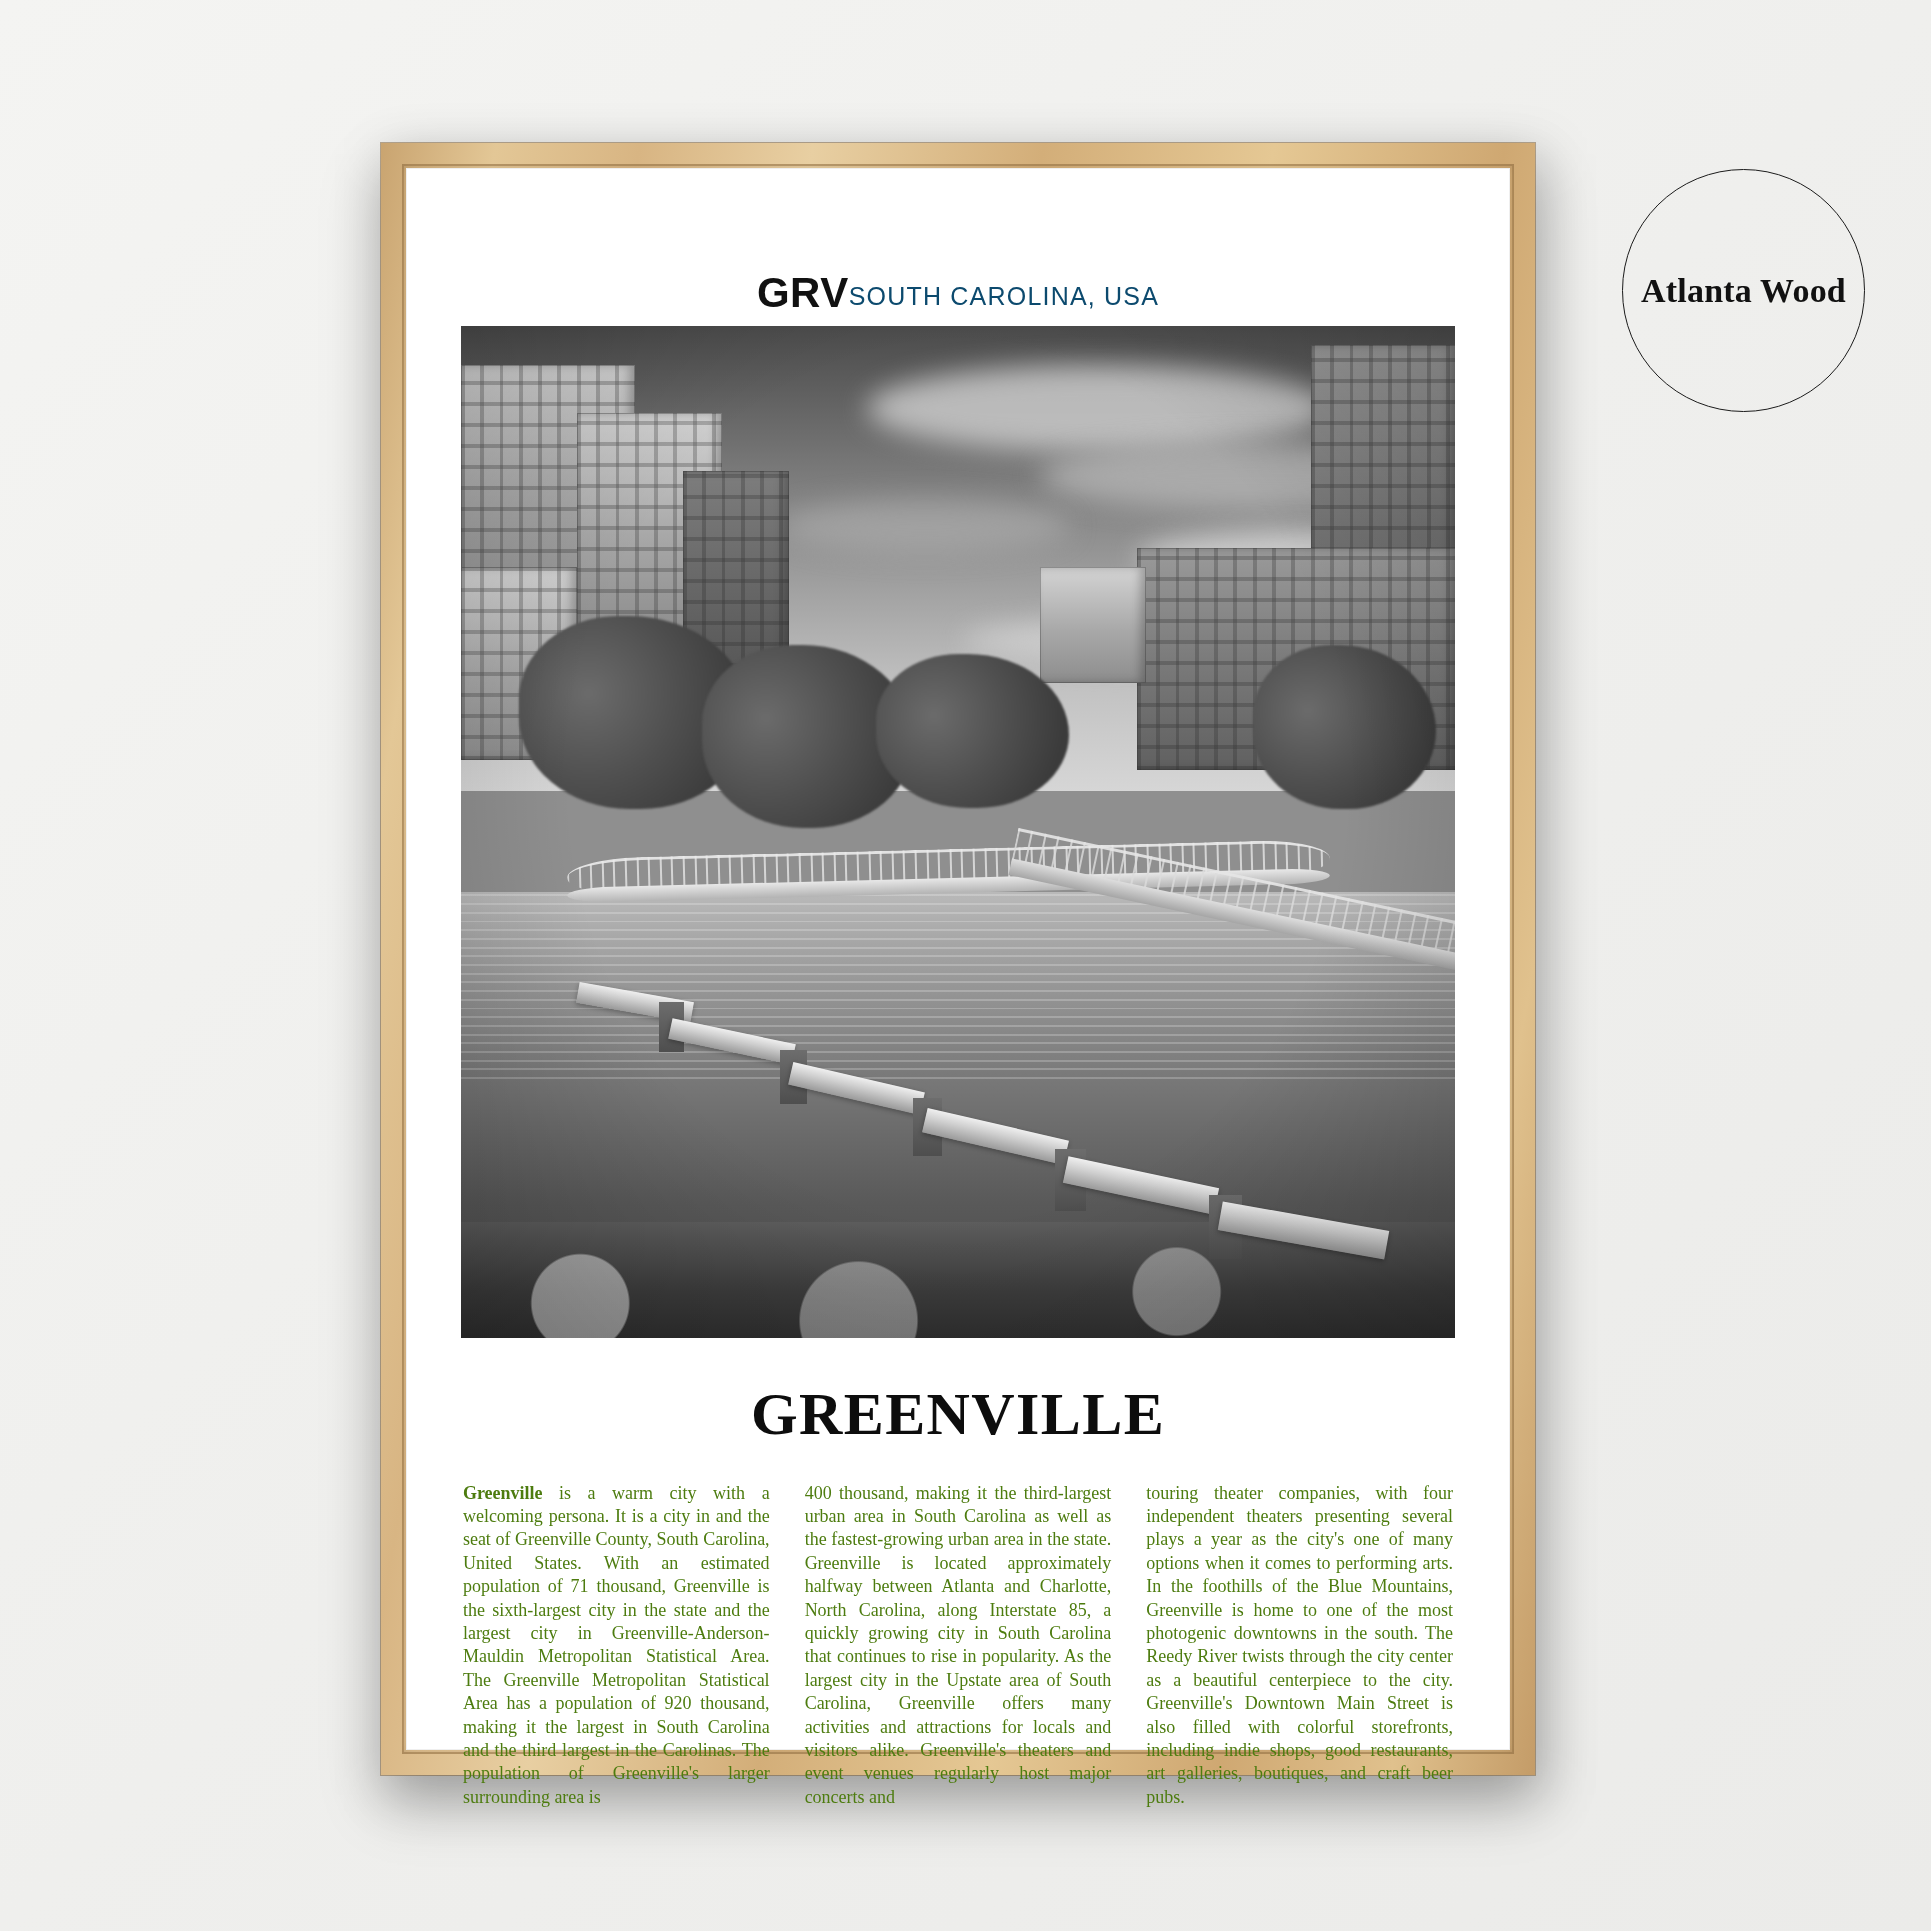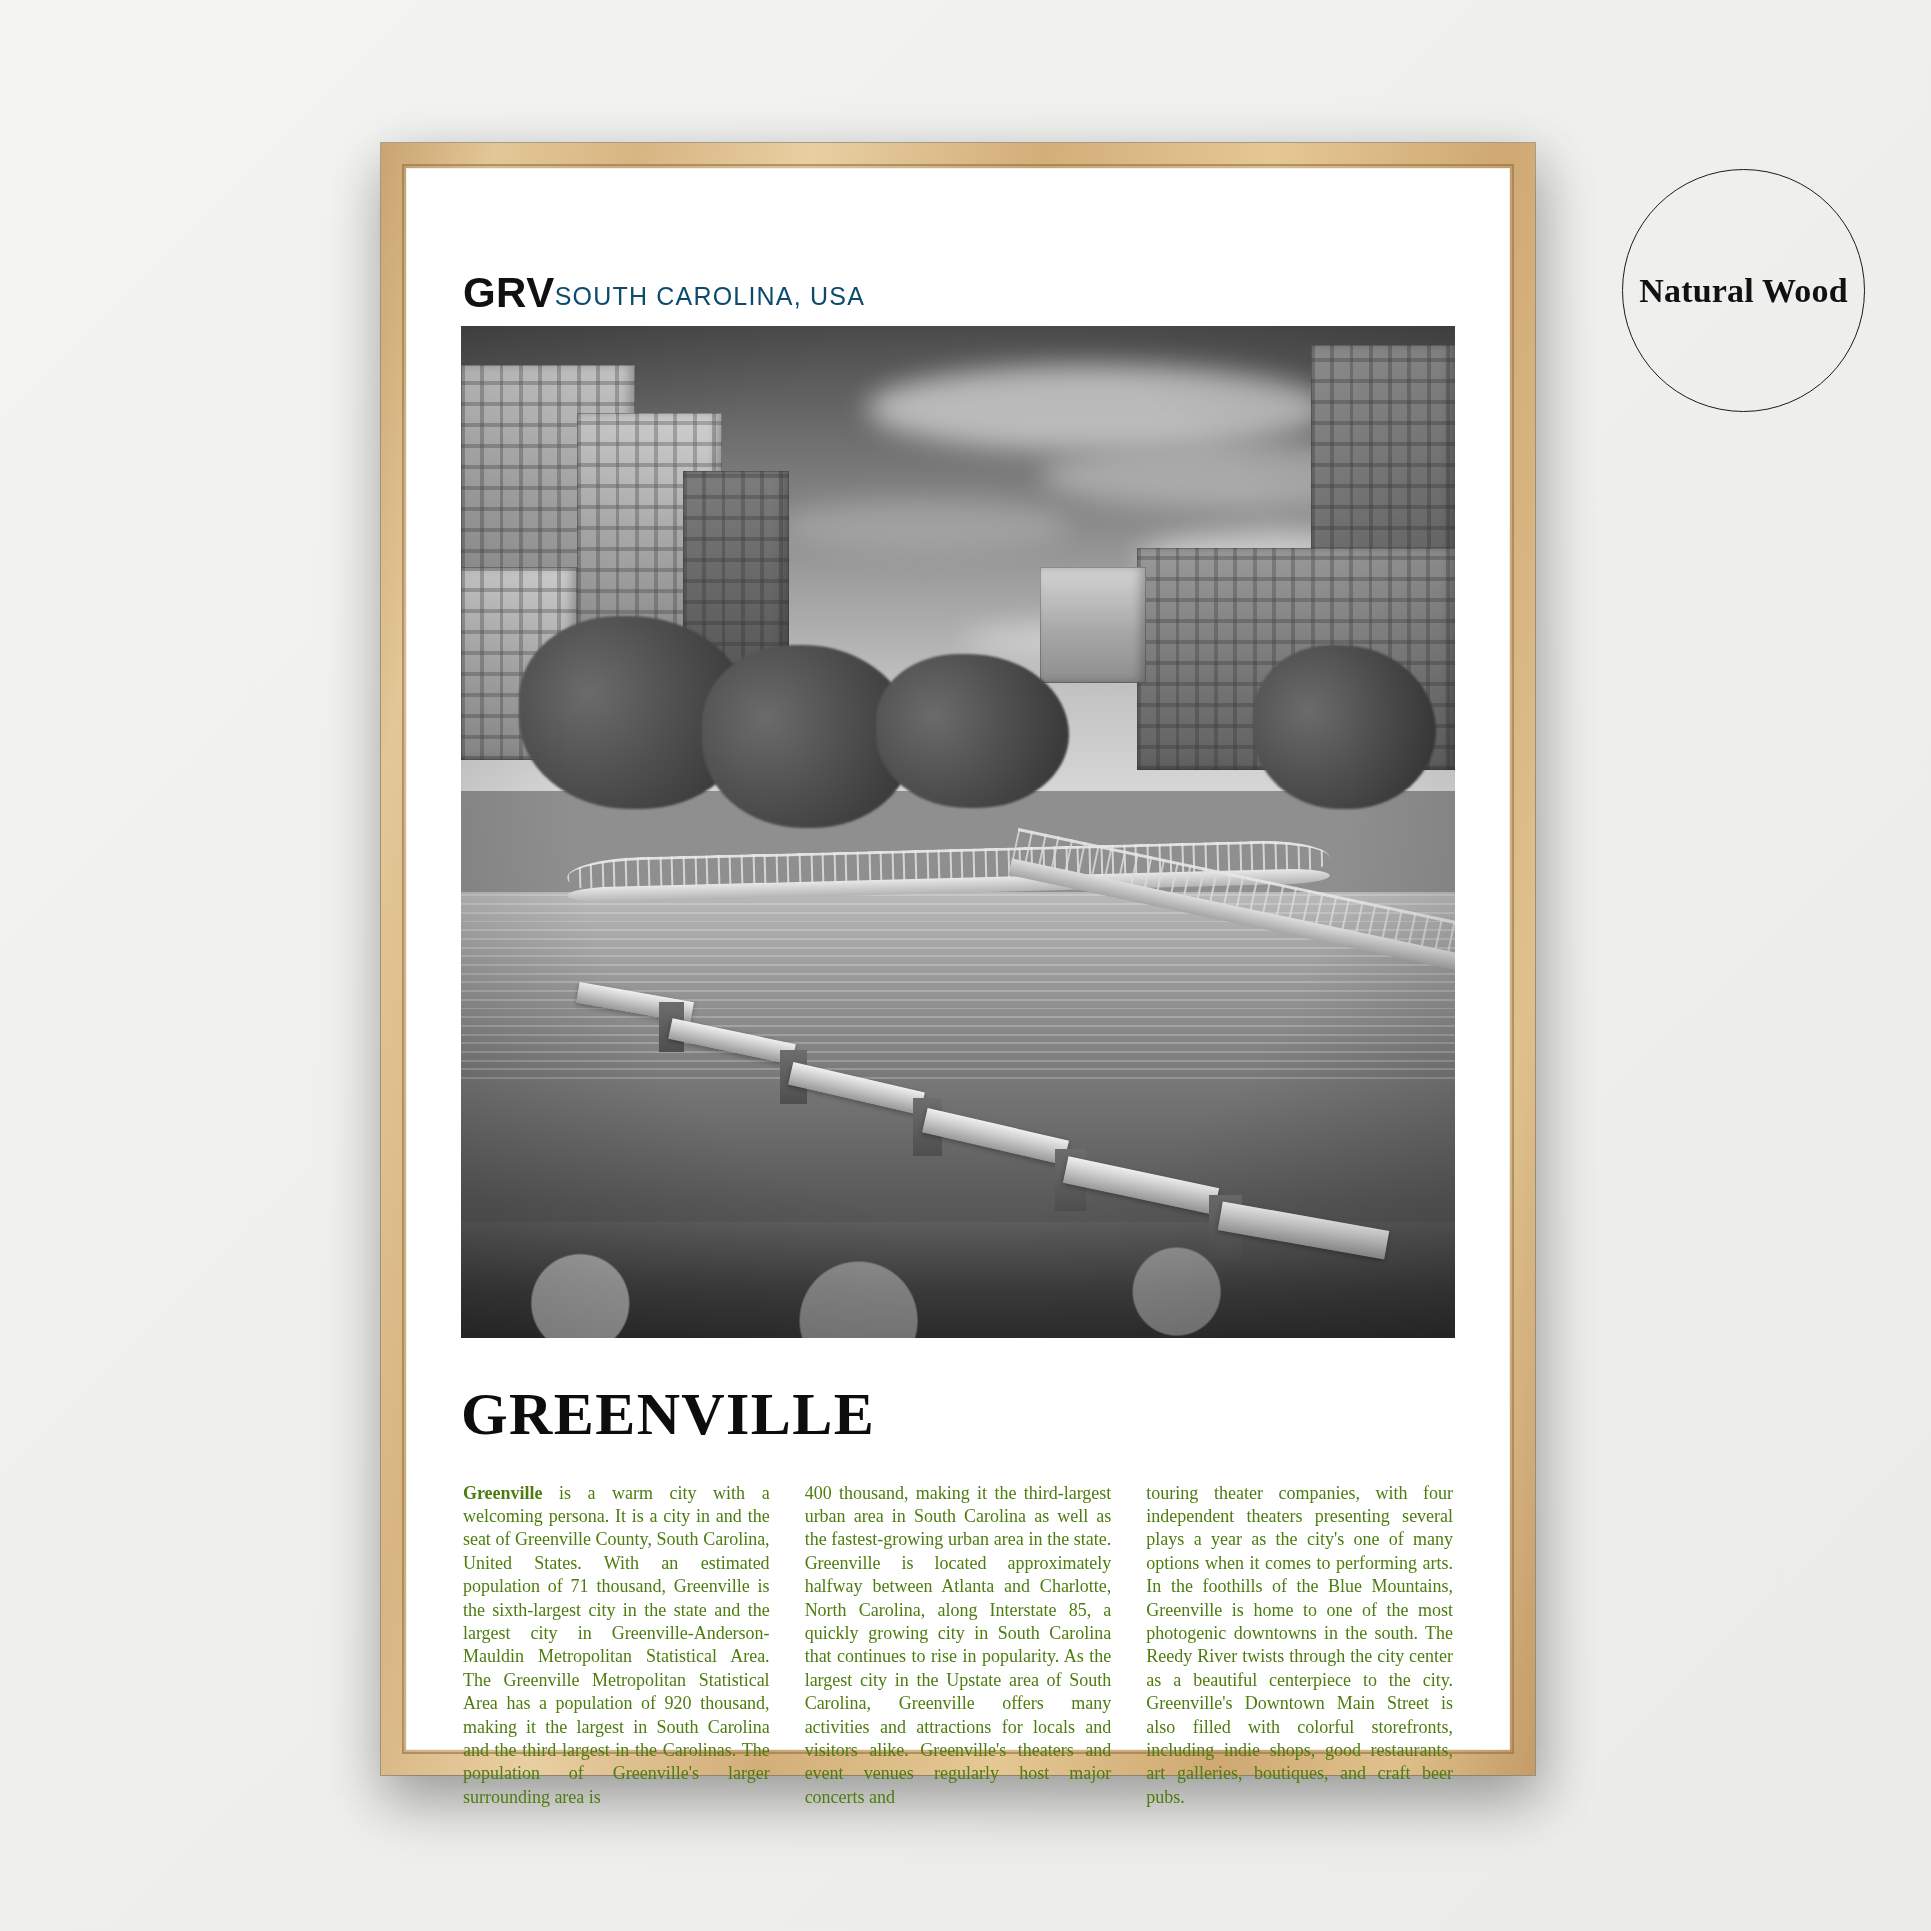--- a/index.html
+++ b/index.html
@@ -98,21 +98,21 @@
     align-items: center;
     box-shadow: inset 0 0 0 1px #efefef;
   }
 
   
   .poster {
     width: 994px;
     margin-top: 104px;
     display: flex;
     flex-direction: column;
-    align-items: flex-start;
+    align-items: center;
   }
 
   .poster-head {
     display: flex;
     align-items: flex-end;
     justify-content: space-between;
     padding: 0 1.9px 11.6px 1.9px;
   }
   .code {
     font-family: "Liberation Sans", sans-serif;
@@ -275,21 +275,21 @@
   .col b { font-weight: bold; }
 
   .mat-bottom-space { flex: 1; }
 </style>
 </head>
 <body>
 
 <div id="stage">
 
   <div class="badge">
-    <span class="badge-label">Natural Wood</span>
+    <span class="badge-label">Atlanta Wood</span>
   </div>
 
   <div class="frame-shadow"></div>
 
   <div class="frame">
     <div class="frame-inner-bevel"></div>
 
     <div class="mat">
 
       <div class="poster">

